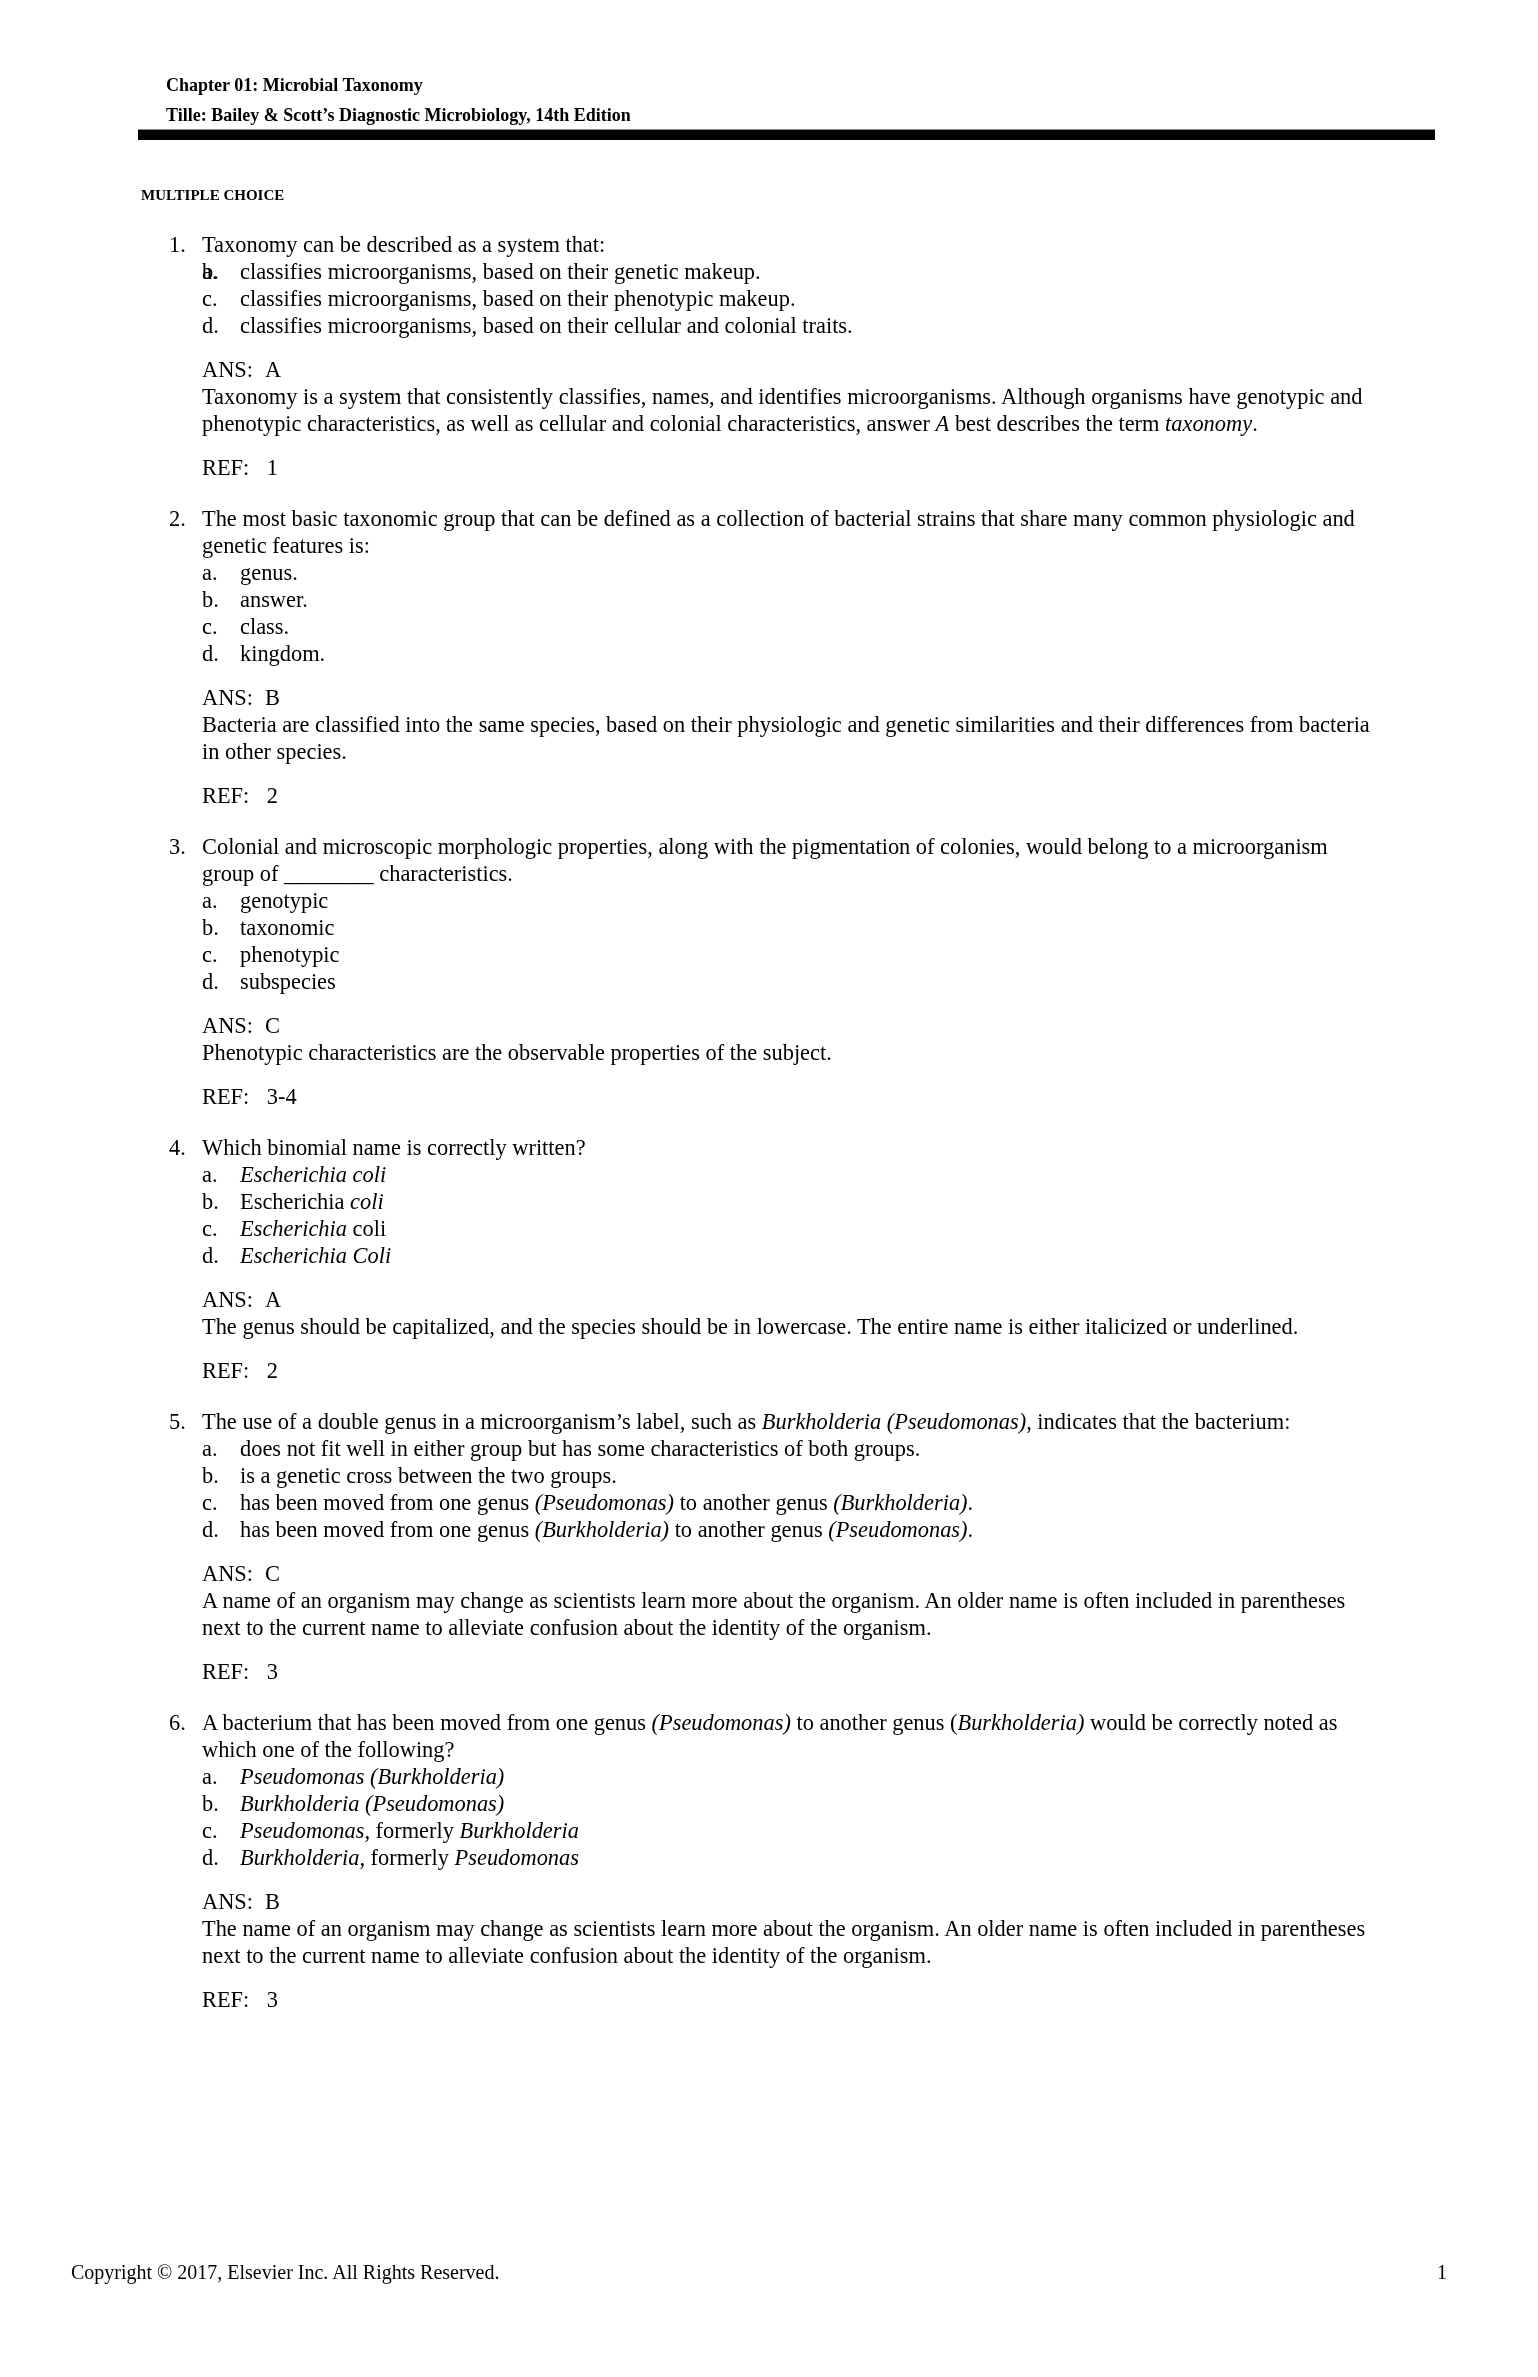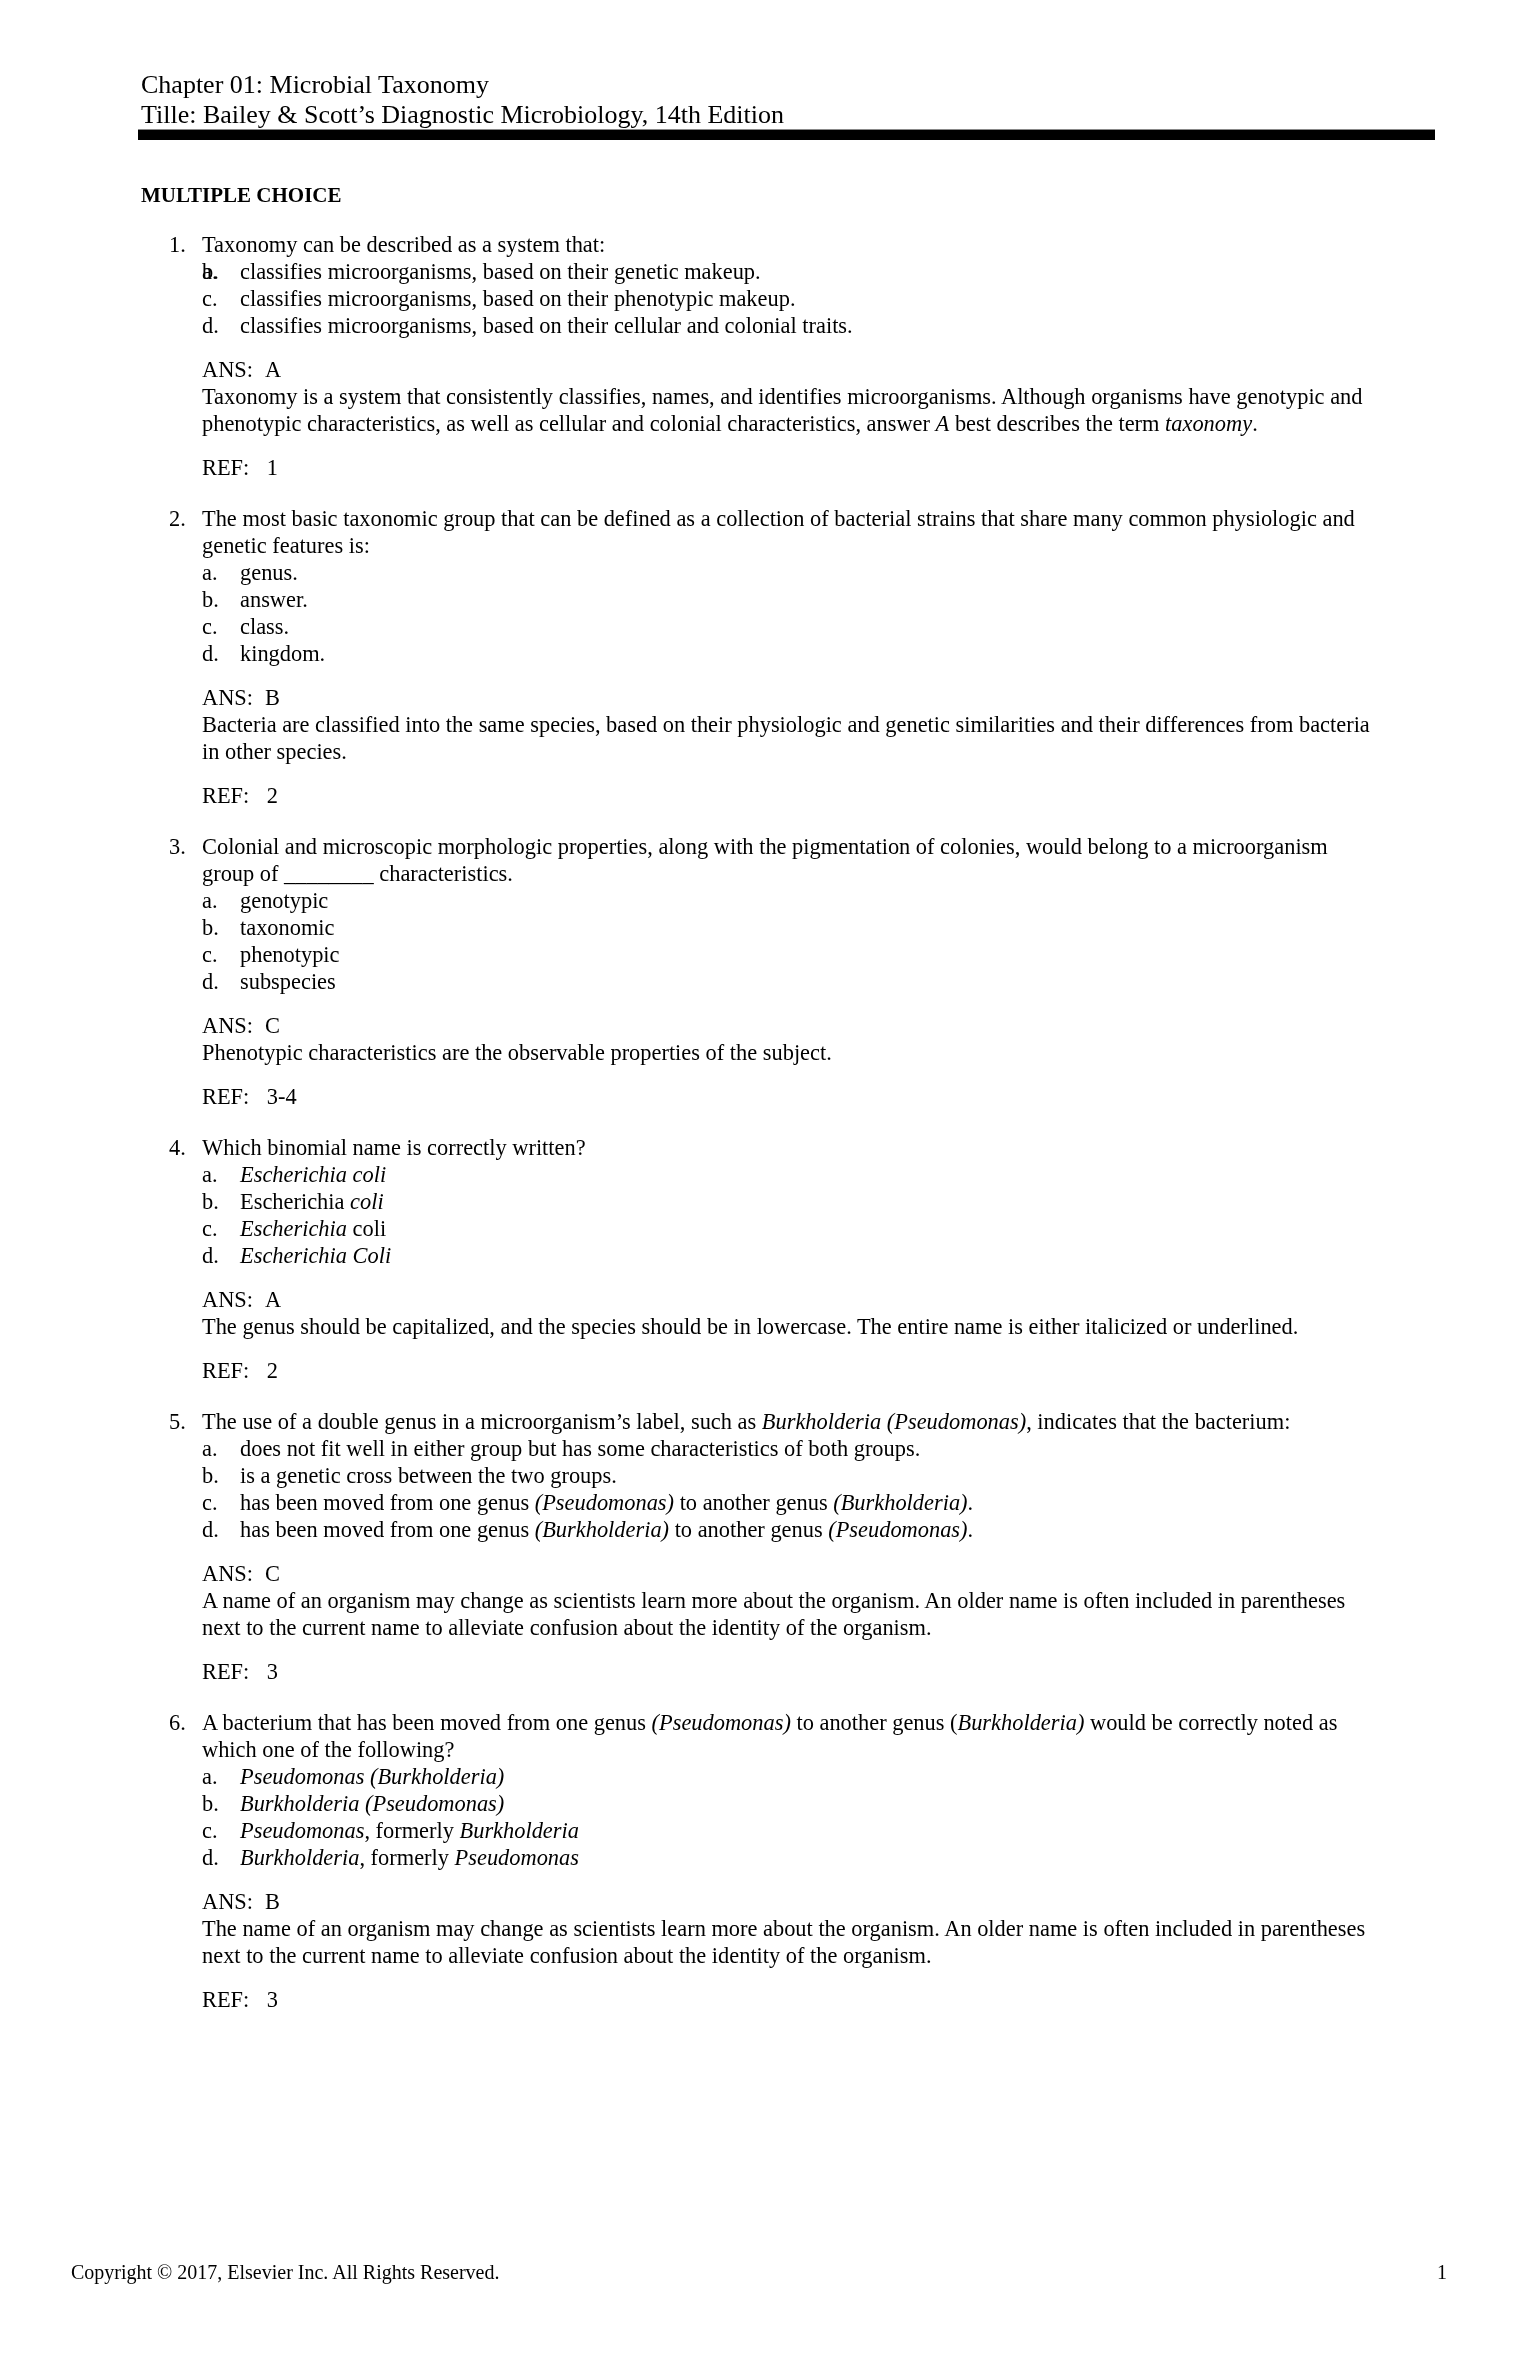--- a/index.html
+++ b/index.html
@@ -3,30 +3,31 @@
 <meta charset="utf-8">
 <style>
   html, body { margin: 0; padding: 0; background: #ffffff; }
   body {
     width: 1538px; height: 2377px; position: relative; overflow: hidden;
     font-family: "Liberation Serif", "DejaVu Serif", serif;
     color: #000000;
   }
   .page-header { position: absolute; left: 141px; top: 70px; width: 1294px; }
   .hdr-line {
-    font-weight: normal; font-size: 26px; line-height: 30px; height: 30px;
+    font-weight: bold; font-size: 18px; line-height: 30px; height: 30px;
     white-space: nowrap;
+    margin-left: 25px;
   }
   .hdr-bar {
     position: absolute; left: 138px; top: 129px; width: 1297px; height: 11.2px;
     background: #000000; border-top: 0.7px solid #888888; box-sizing: border-box;
   }
   .section-title {
     position: absolute; left: 141px; top: 183px;
-    font-weight: bold; font-size: 21px; line-height: 24px; white-space: nowrap;
+    font-weight: bold; font-size: 15px; line-height: 24px; white-space: nowrap;
   }
   .questions {
     position: absolute; left: 169px; top: 231px; width: 1259px;
     font-size: 22.4px; line-height: 27px;
   }
   .question { position: relative; margin-bottom: 24px; }
   .q-stem { position: relative; padding-left: 33px; }
   .q-num { position: absolute; left: 0; top: 0; }
   .q-line { white-space: nowrap; display: block; }
   .options { padding-left: 33px; }

